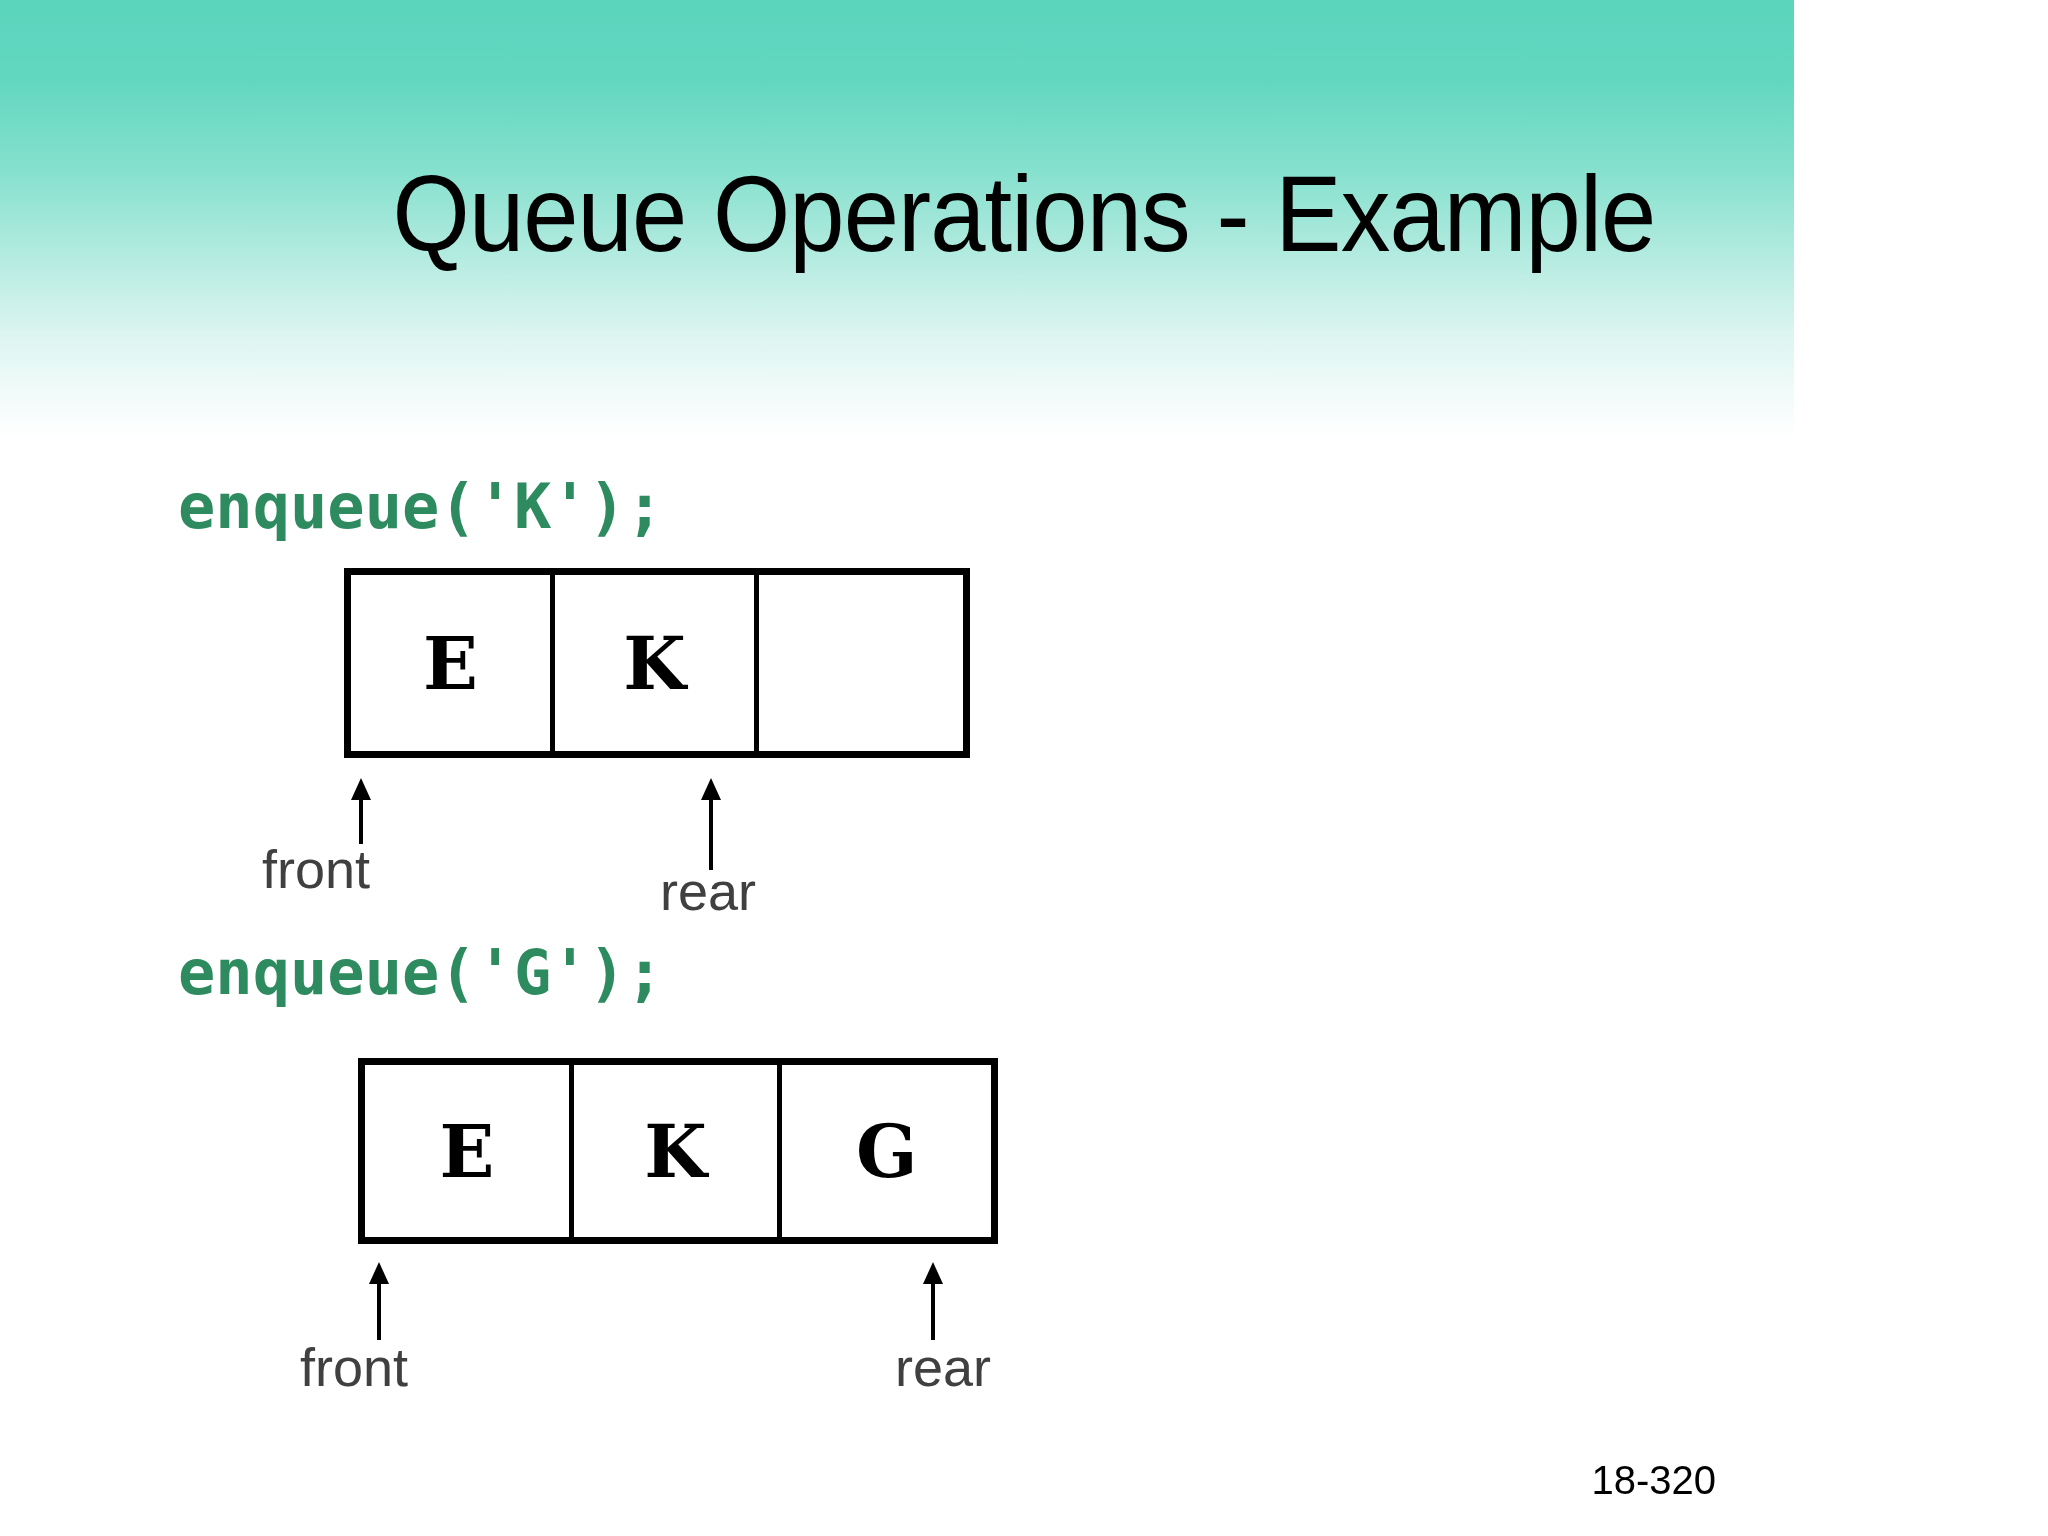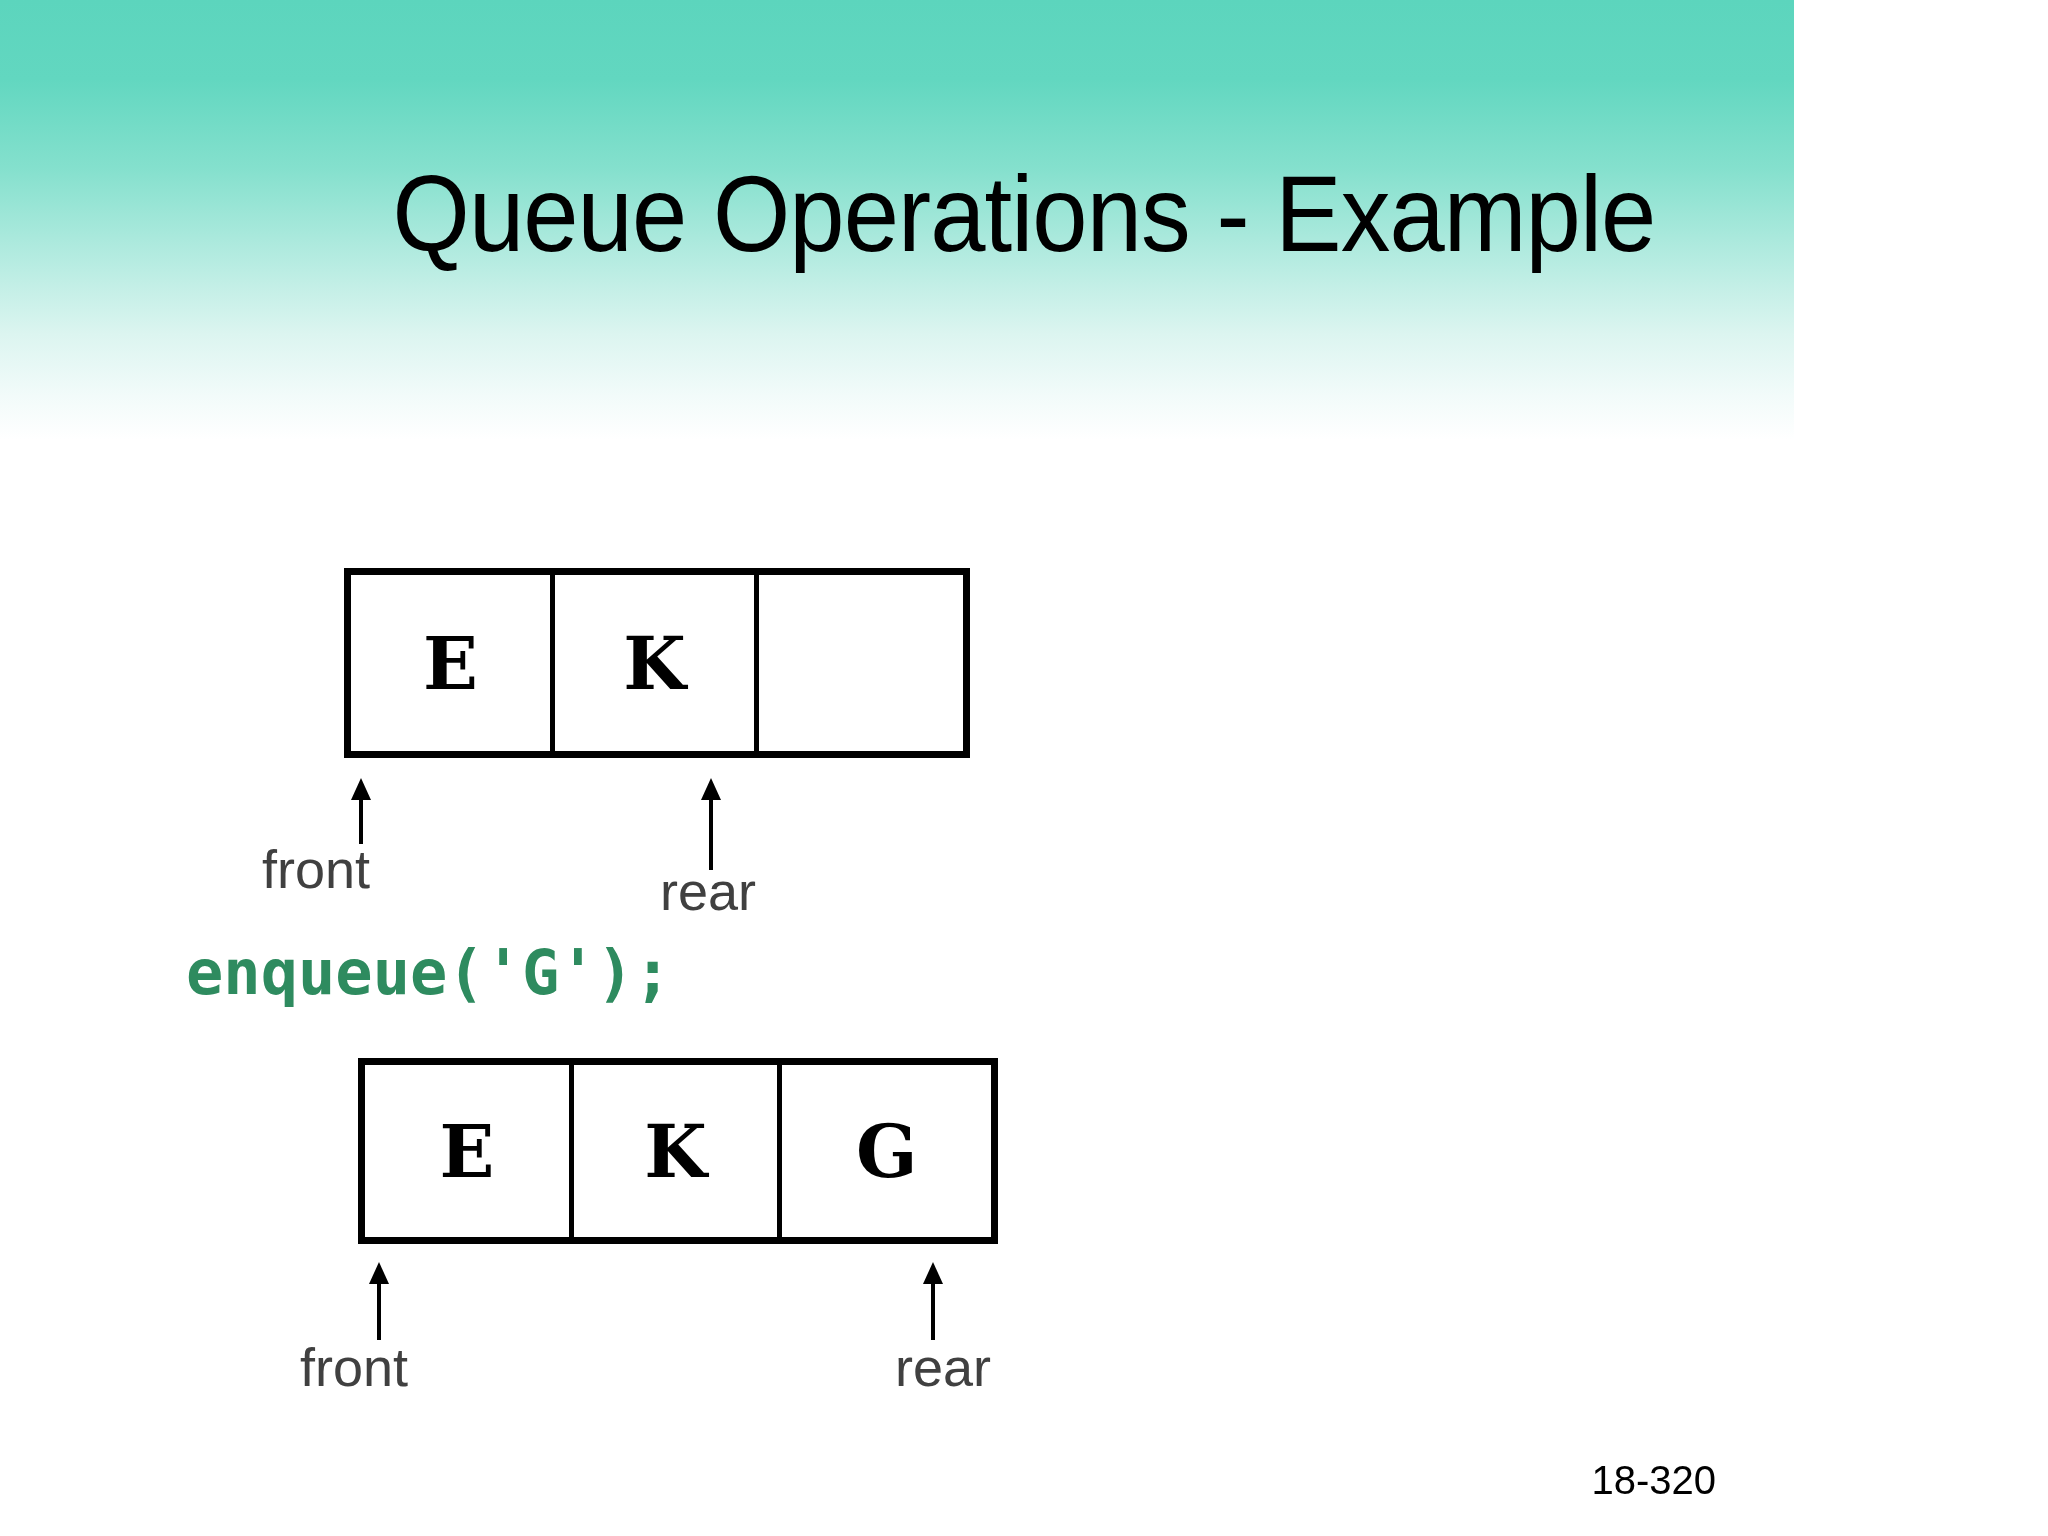--- a/index.html
+++ b/index.html
@@ -55,21 +55,21 @@
     position: absolute;
     font-family: "DejaVu Sans Mono", "Liberation Mono", monospace;
     font-weight: bold;
     font-size: 62px;
     line-height: 1.0;
     color: #2e8b5f;
     white-space: pre;
     letter-spacing: 0px;
   }
   #code-line-1 { left: 178px; top: 476px; }
-  #code-line-2 { left: 186px; top: 942px; }
+  #code-line-2 { left: 178px; top: 942px; }
 
   
   .queue-box {
     position: absolute;
     display: flex;
     border: 7px solid #000000;
     box-sizing: border-box;
     background: #ffffff;
   }
   .queue-cell {
@@ -139,20 +139,21 @@
 </style>
 </head>
 <body>
 
 <div id="slide">
 
   <div id="gradient-band"></div>
 
   <div id="slide-title">Queue Operations - Example</div>
 
+  <div class="code-line" id="code-line-1">enqueue('K');</div>
 
   <div class="queue-box" id="queue-box-1">
     <div class="queue-cell">E</div>
     <div class="queue-cell">K</div>
     <div class="queue-cell"></div>
   </div>
 
   <div class="pointer-arrow" id="arrow-front-1">
     <svg width="30" height="66" viewBox="0 0 30 66" xmlns="http://www.w3.org/2000/svg">
       <line x1="15" y1="66" x2="15" y2="14" stroke="#000000" stroke-width="4"></line>

